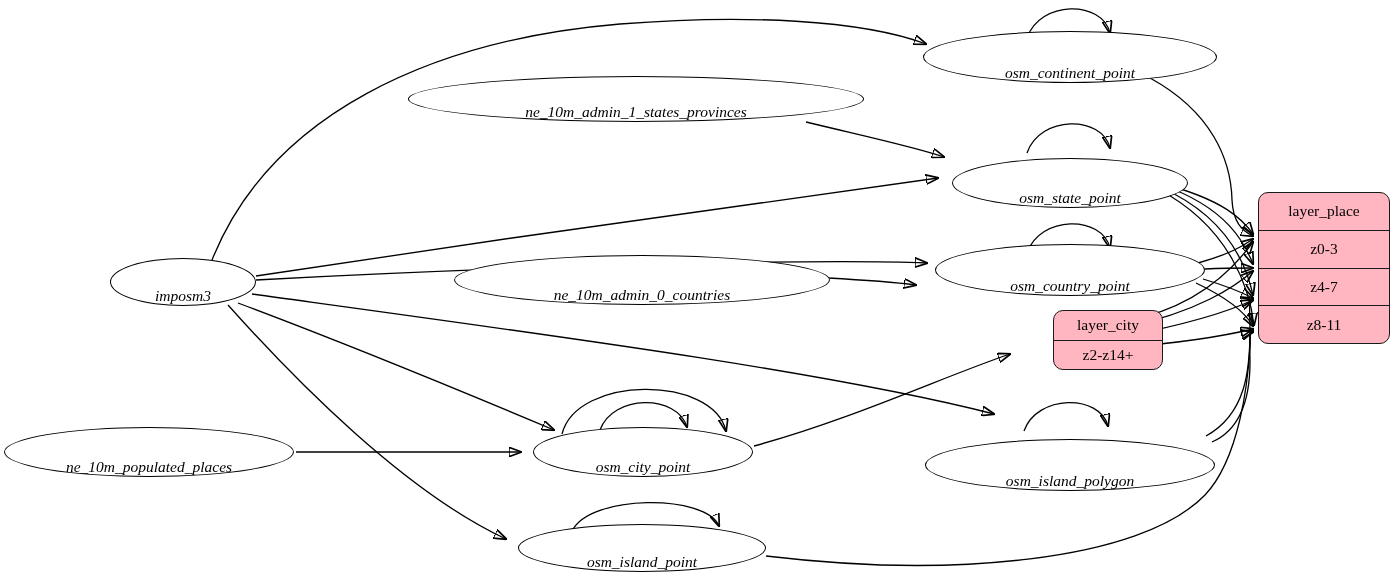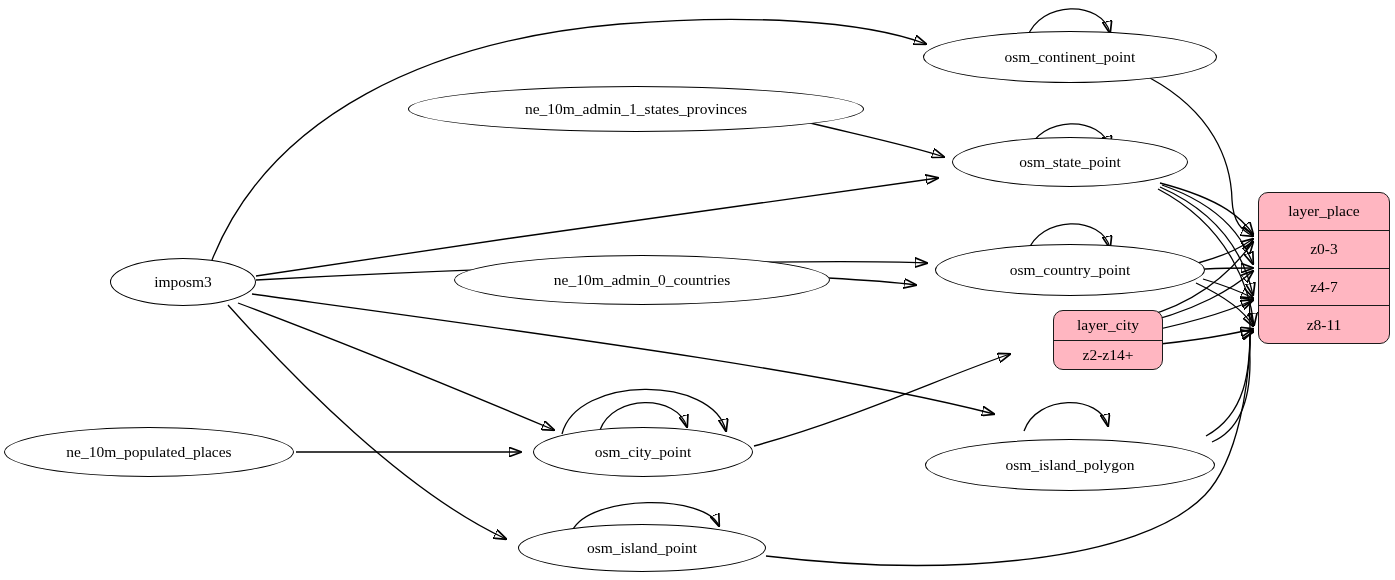--- a/index.html
+++ b/index.html
@@ -5,22 +5,22 @@
   html,body { margin:0; padding:0; background:#ffffff; }
   #canvas {
     position:relative; width:1395px; height:580px; background:#ffffff;
     font-family:"Liberation Serif","DejaVu Serif",serif; color:#000;
     overflow:hidden;
   }
   #edge-layer { position:absolute; left:0; top:0; z-index:1; }
   #edge-layer path { fill:none; stroke:#000; stroke-width:1.3; }
   .node {
     position:absolute; z-index:2; background:#fff; border:1.3px solid #000;
-    border-radius:50%; display:flex; align-items:center; justify-content:center;
-    font-size:15.5px; white-space:nowrap; box-sizing:border-box;
+    border-radius:50%; display:flex; align-items:flex-end; justify-content:center;
+    font-size:15.5px; white-space:nowrap; box-sizing:border-box;font-style:italic;
   }
   .record {
     position:absolute; z-index:2; background:#ffb6c1; border:1.6px solid #1a1a1a;
     border-radius:10px; box-sizing:border-box; overflow:hidden;
     display:flex; flex-direction:column;
   }
   .record .row {
     flex:1; display:flex; align-items:center; justify-content:center;
     font-size:15.5px; white-space:nowrap;
   }
@@ -78,37 +78,37 @@
 
     <path marker-end="url(#arw)" d="M 1206,436 C 1246,414 1250,370 1250,330 C 1250,312 1248,301 1253,300"></path>
     <path marker-end="url(#arw)" d="M 1212,442 C 1244,428 1250,392 1250,362 C 1250,347 1248,333 1253,331"></path>
     <path marker-end="url(#arw)" d="M 766,556 C 950,578 1140,562 1205,495 C 1240,458 1248,380 1250,347 C 1251,338 1248,333 1253,332"></path>
   </svg>
 
   <div class="node" style="left:110px; top:258px; width:146px; height:48px;">
     <span>imposm3</span>
   </div>
 
-  <div class="node" style="left:408px; top:86px; width:456px; height:46px;">
+  <div class="node" style="left:408px; top:76px; width:456px; height:46px;">
     <span>ne_10m_admin_1_states_provinces</span>
   </div>
 
   <div class="node" style="left:454px; top:255px; width:376px; height:50px;">
     <span>ne_10m_admin_0_countries</span>
   </div>
 
   <div class="node" style="left:4px; top:427px; width:290px; height:50px;">
     <span>ne_10m_populated_places</span>
   </div>
 
   <div class="node" style="left:923px; top:31px; width:294px; height:52px;">
     <span>osm_continent_point</span>
   </div>
 
-  <div class="node" style="left:952px; top:137px; width:236px; height:50px;">
+  <div class="node" style="left:952px; top:158px; width:236px; height:50px;">
     <span>osm_state_point</span>
   </div>
 
   <div class="node" style="left:935px; top:244px; width:270px; height:52px;">
     <span>osm_country_point</span>
   </div>
 
   <div class="node" style="left:533px; top:427px; width:220px; height:50px;">
     <span>osm_city_point</span>
   </div>

